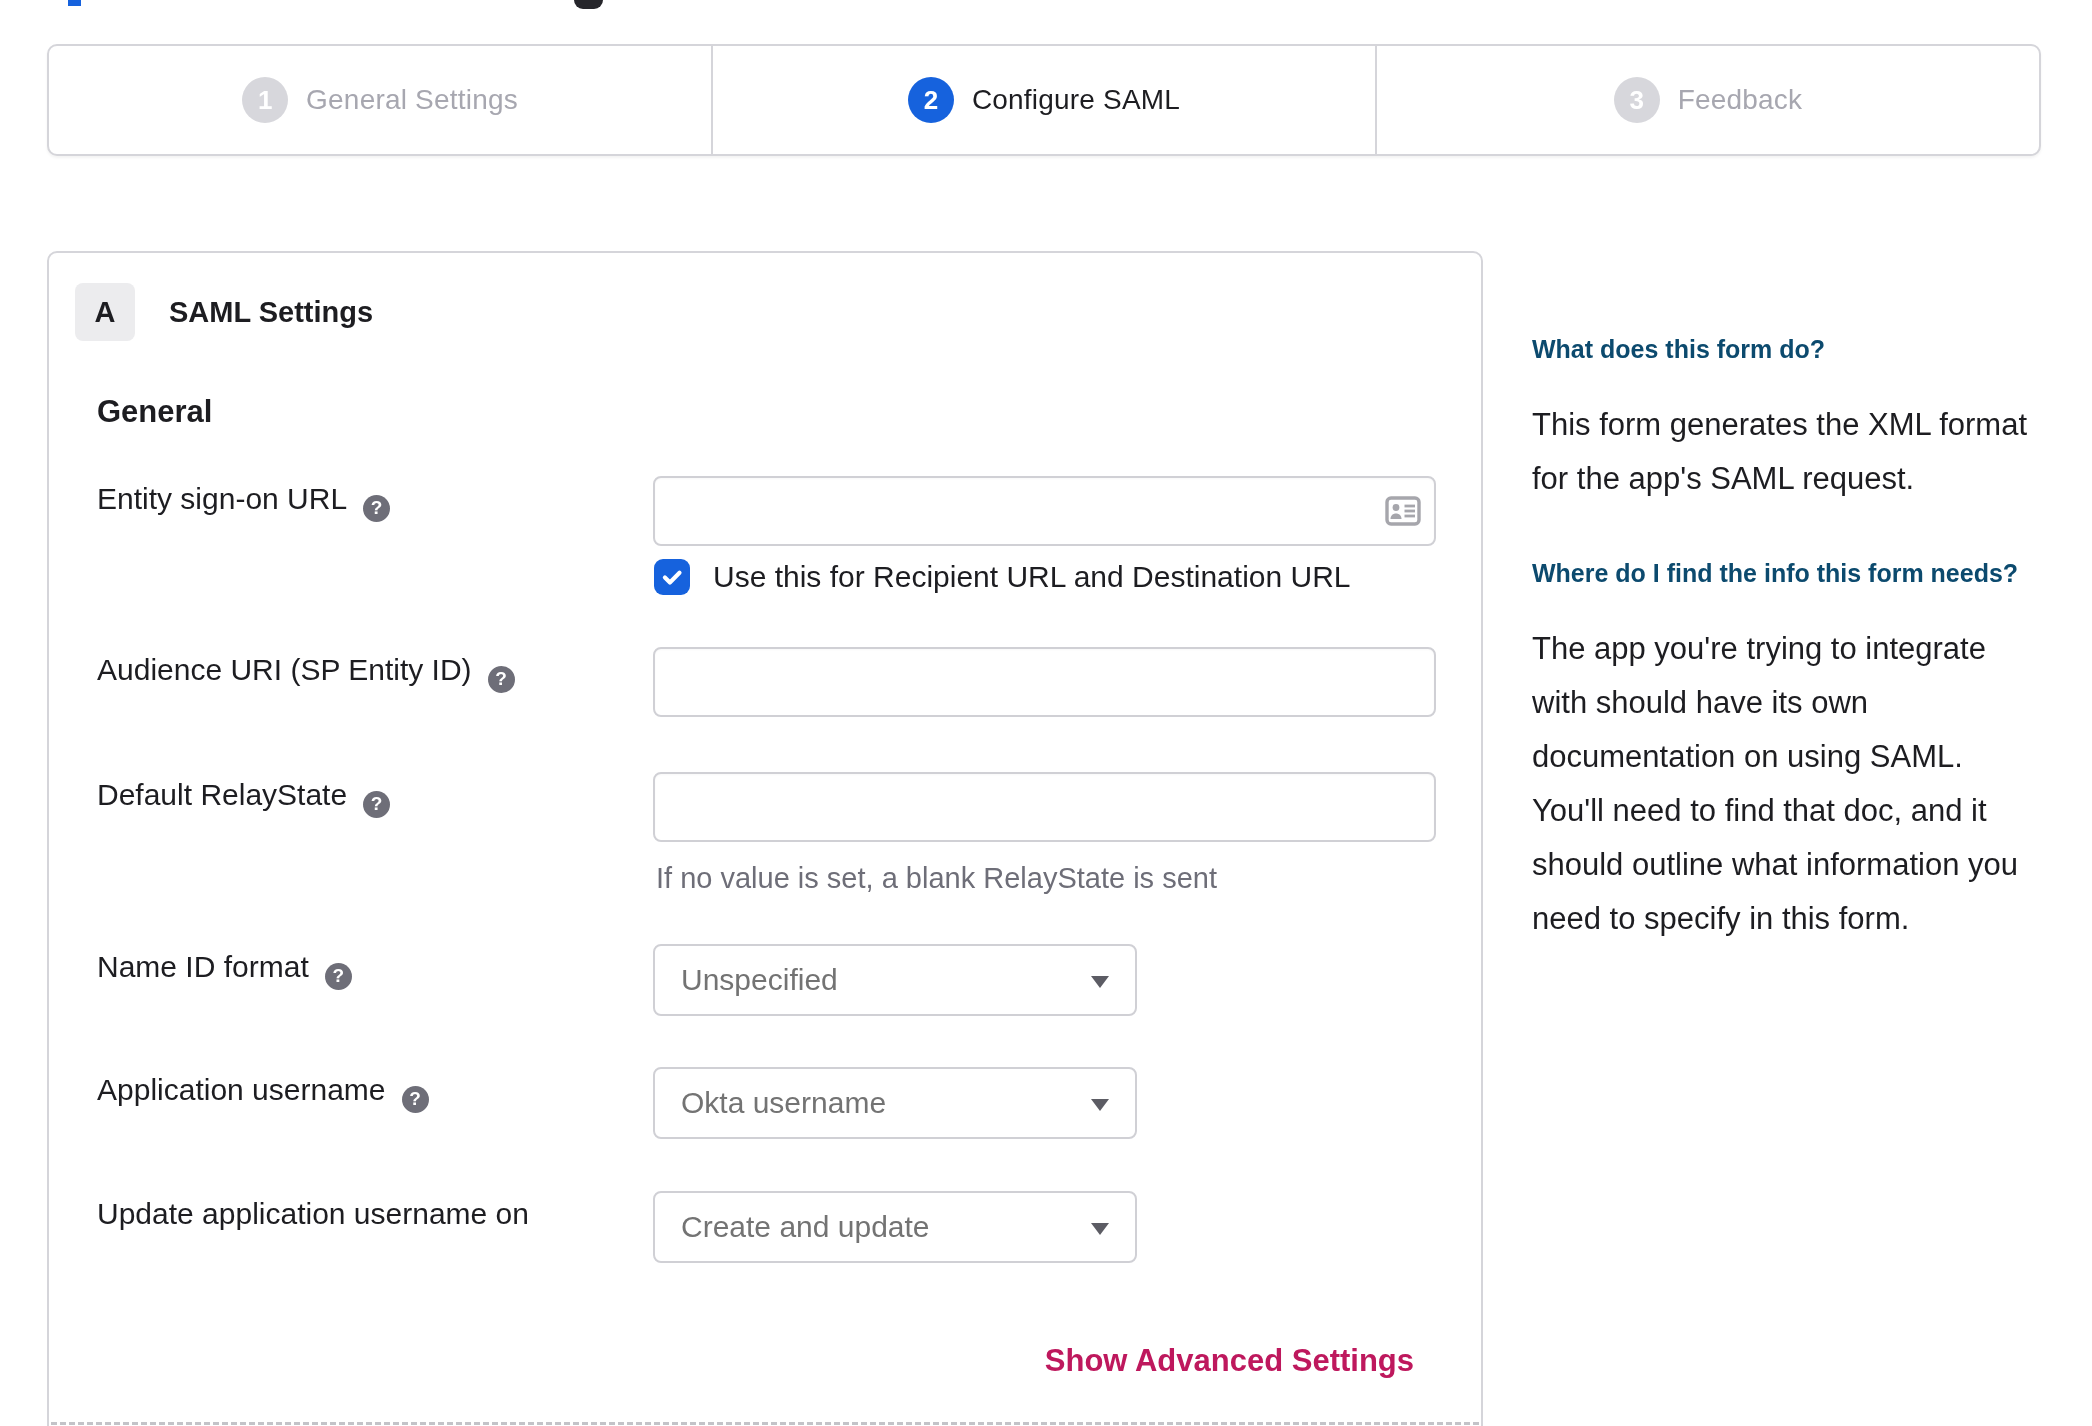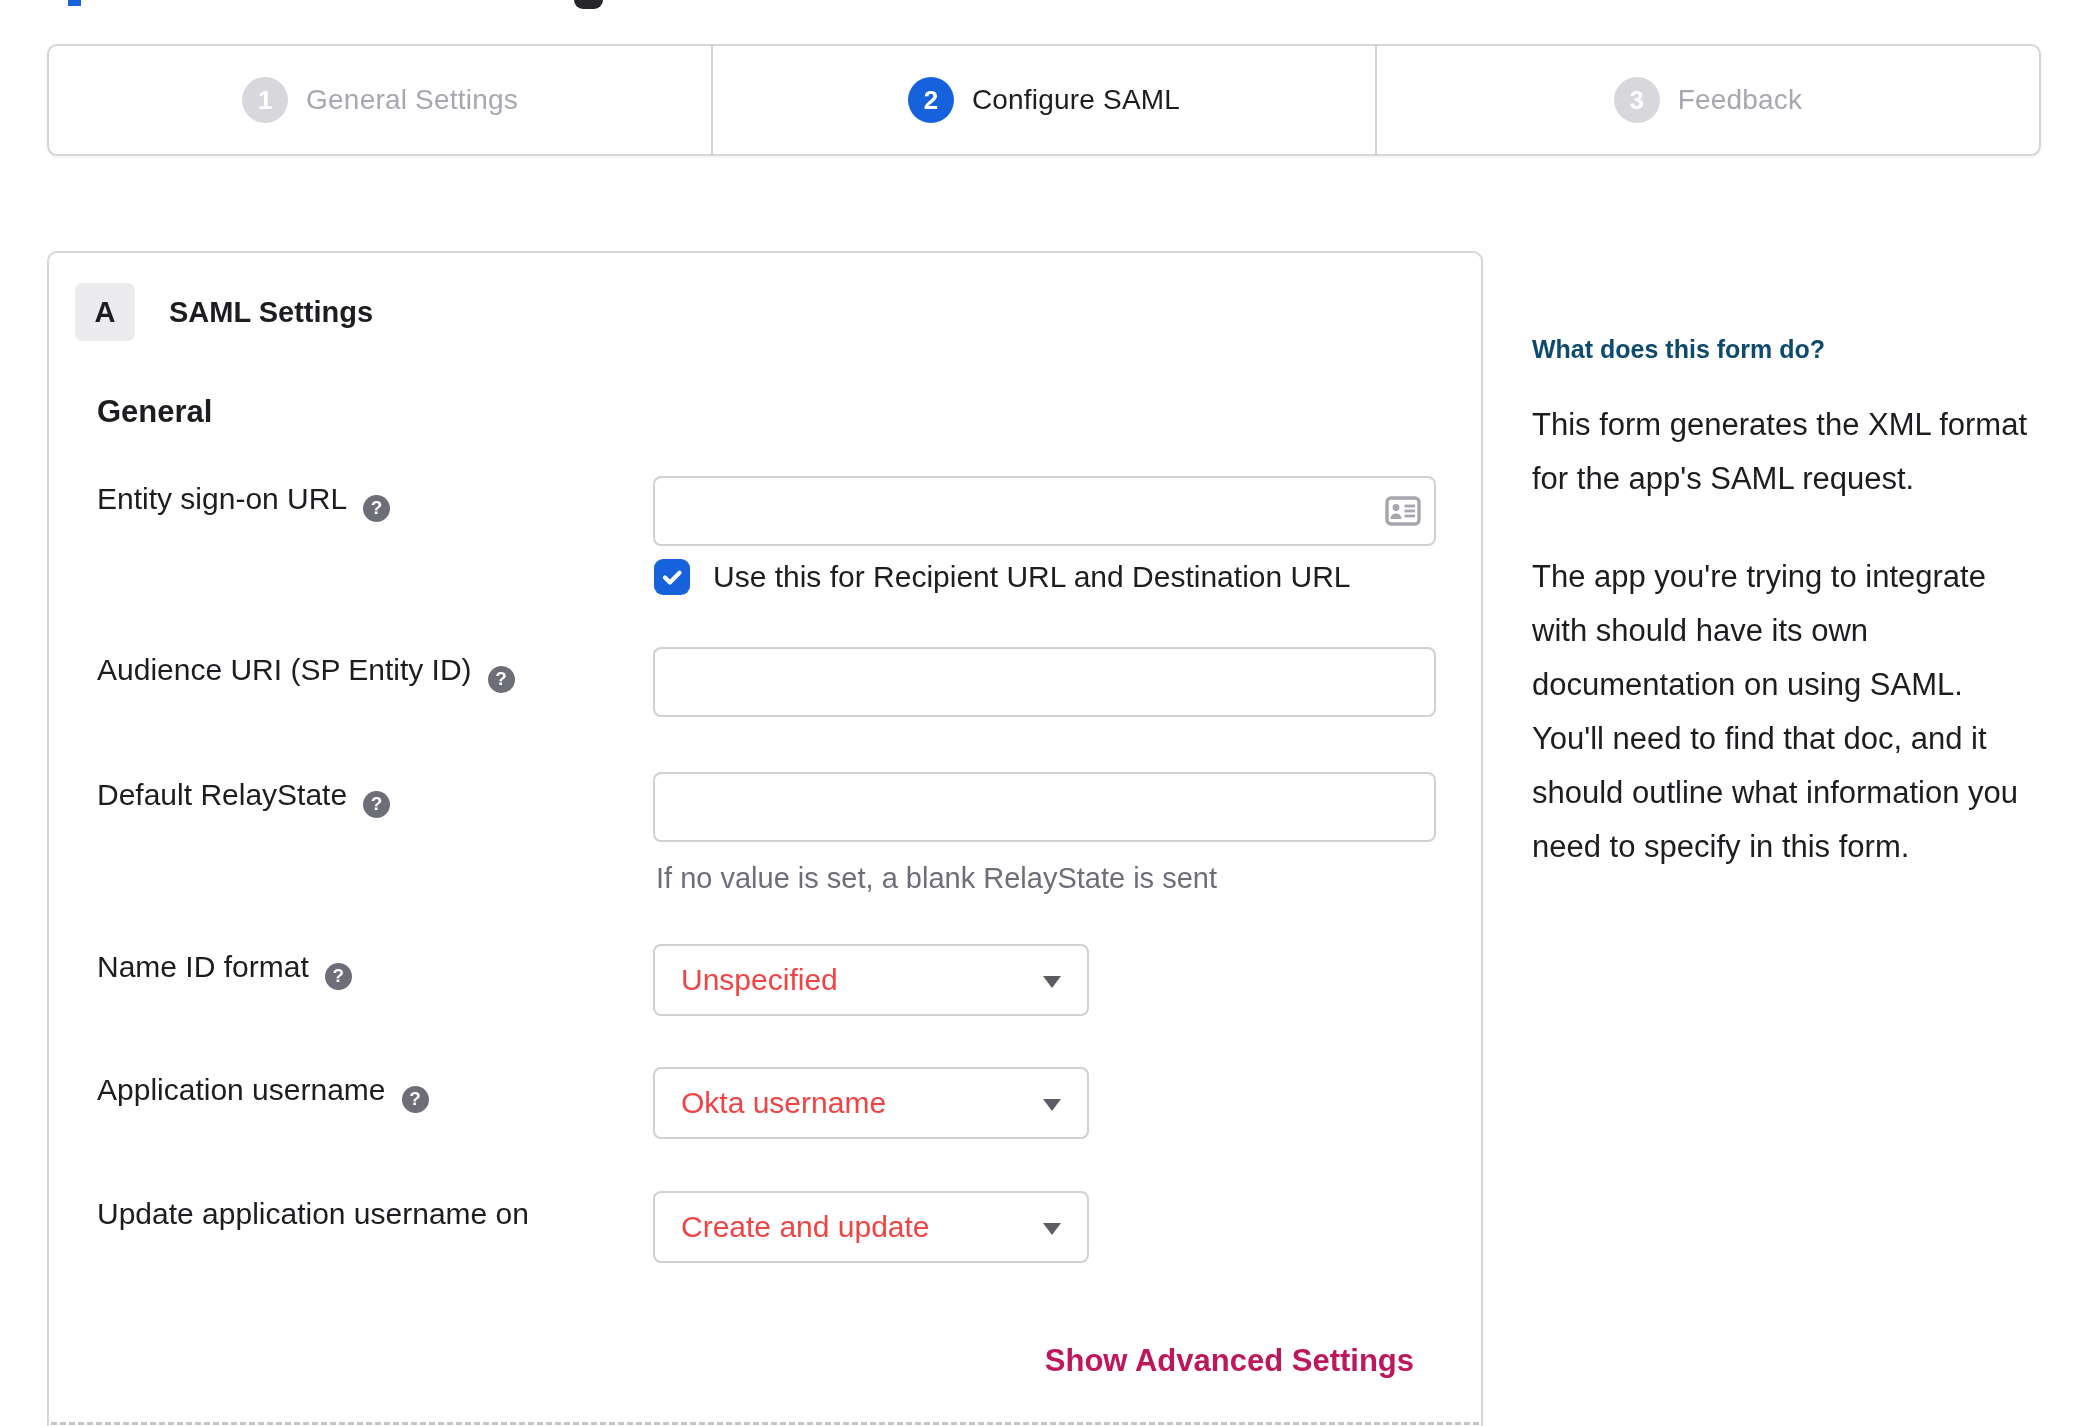--- a/index.html
+++ b/index.html
@@ -67,24 +67,24 @@
   .checkbox {
     position:absolute; left:605px; width:36px; height:36px;
     background:#1662dd; border-radius:9px; cursor:pointer;
     display:flex; align-items:center; justify-content:center;
   }
   .checkbox-label { position:absolute; left:664px; font-size:30px; line-height:38px; white-space:nowrap; }
 
   .hint { position:absolute; left:607px; font-size:29px; color:#6e6e78; white-space:nowrap; }
 
   .select {
-    position:absolute; left:604px; width:436px; height:72px;
+    position:absolute; left:604px; width:484px; height:72px;
     border:2px solid #d0d0d5; border-radius:8px; background:#fff;
     display:flex; align-items:center; padding:0 60px 0 26px;
-    font-size:30px; color:#ef4444; cursor:pointer;
+    font-size:30px; color:#737373; cursor:pointer;
   }
   .caret {
     position:absolute; right:26px; top:30px; width:0; height:0;
     border-left:9px solid transparent; border-right:9px solid transparent;
     border-top:12px solid #5c5c64;
   }
 
   .advanced-link {
     position:absolute; right:67px; top:1090px; font-size:31px; color:#be185d;
     text-decoration:none; cursor:pointer; white-space:nowrap;font-weight:bold;
@@ -171,14 +171,15 @@
   </div>
 
   <a class="advanced-link">Show Advanced Settings</a>
 
   <div class="dashed-divider"></div>
 </div>
 
 <div class="help-panel">
   <h3>What does this form do?</h3>
   <p>This form generates the XML format for the app's SAML request.</p>
+  <h3>Where do I find the info this form needs?</h3>
   <p>The app you're trying to integrate with should have its own documentation on using SAML. You'll need to find that doc, and it should outline what information you need to specify in this form.</p>
 </div>
 
 </body></html>

